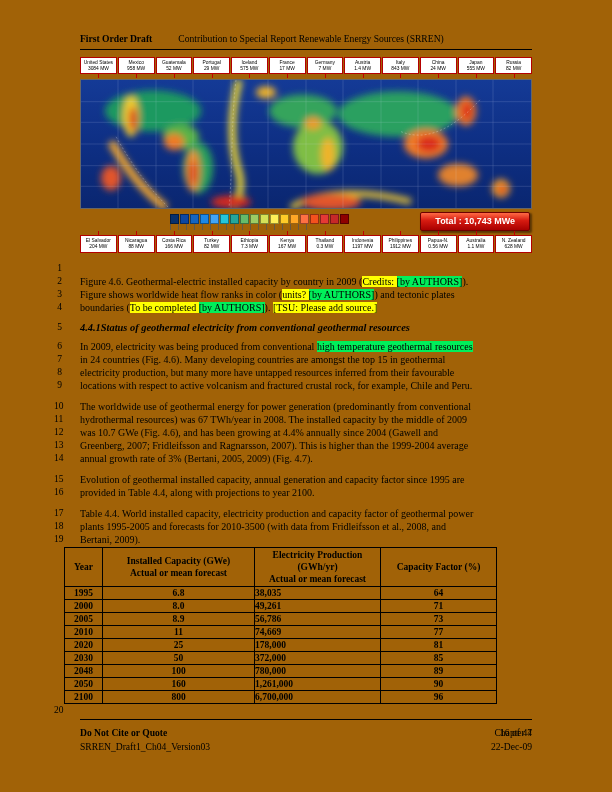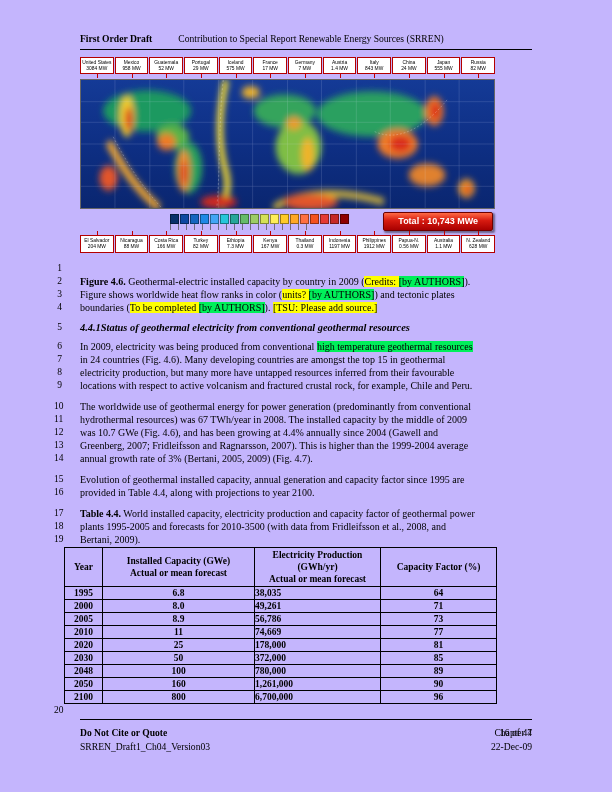--- a/index.html
+++ b/index.html
@@ -1,45 +1,45 @@
 <!DOCTYPE html>
 <html><head>
 <meta charset="utf-8">
 <title>SRREN Draft Ch04 p.16</title>
 <style>
   html,body{margin:0;padding:0;background:#ffffff;}
-  .page{position:relative;width:612px;height:792px;background:#c4b5fd;font-family:"Liberation Serif",serif;color:#000;outline:1px solid #b5b5b5;overflow:hidden;}
+  .page{position:relative;width:612px;height:792px;background:#a16207;font-family:"Liberation Serif",serif;color:#000;outline:1px solid #b5b5b5;overflow:hidden;}
 
   
   .header{position:absolute;left:80px;top:33px;width:452px;display:flex;gap:26px;font-size:9.6px;border-bottom:1px solid #000;padding-bottom:5px;white-space:nowrap;}
   .header .hbold{font-weight:bold;}
 
   
-  .figure{position:absolute;left:80px;top:57px;width:415px;font-family:"Liberation Sans",sans-serif;}
+  .figure{position:absolute;left:80px;top:57px;width:452px;font-family:"Liberation Sans",sans-serif;}
   .crow{display:flex;gap:1px;}
   .cbox{flex:1;min-width:0;border:1px solid #b40000;background:#fff;text-align:center;padding:1.5px 0;position:relative;}
   .cbox .cname,.cbox .cval{font-size:4.9px;line-height:1.25;white-space:nowrap;overflow:hidden;}
   .cbox.t::after{content:"";position:absolute;top:100%;left:50%;width:1px;height:5px;background:#c00000;}
   .cbox.b::before{content:"";position:absolute;bottom:100%;left:50%;width:1px;height:5px;background:#c00000;}
   .map{margin-top:5px;height:128px;border:1px solid #666;position:relative;background:#0e2f84;}
   .map svg{display:block;width:100%;height:100%;}
   .scale-row{position:relative;height:26px;}
   .scale{position:absolute;left:90px;top:5px;display:flex;gap:1px;}
   .sw{width:7px;height:8px;border:0.5px solid rgba(0,0,0,0.4);}
   .scale-ticks{position:absolute;left:90px;top:15px;width:143px;height:6px;background:repeating-linear-gradient(90deg,#555 0,#555 1px,transparent 1px,transparent 8px);opacity:.75;}
   .total-box{position:absolute;right:2px;top:3px;background:linear-gradient(180deg,#ff6a45 0%,#d61a10 45%,#a80000 100%);border:1px solid #6d0000;border-radius:2px;color:#fff;font-weight:bold;font-size:9px;line-height:1;padding:4px 14px;box-shadow:1.5px 1.5px 2px rgba(0,0,0,.45);white-space:nowrap;}
 
   
   .content{position:absolute;left:54px;top:262px;width:478px;font-size:10px;}
   .line{display:flex;line-height:13px;}
   .ln{width:26px;flex:none;font-size:9.5px;text-align:right;padding-right:18px;box-sizing:border-box;}
   .lt{flex:1;white-space:nowrap;min-width:0;}
   .hl-y{background:#ffff00;}
   .hl-g{background:#00ef5a;}
-  .flabel{font-weight:bold;}
+  .flabel{font-weight:normal;}
   .hline .lt{font-weight:bold;font-style:italic;font-size:10.4px;}
   .hnum{}
   .sp6{height:6px;}.sp7{height:7px;}.sp8{height:8px;}
 
   
   .dtable{margin:1px 0 0 10px;border-collapse:collapse;font-size:9.5px;table-layout:fixed;width:432px;}
   .dtable th,.dtable td{border:1px solid #000;padding:0;text-align:center;vertical-align:middle;}
   .dtable td{height:12px;line-height:12px;font-weight:bold;}
   .dtable th{font-weight:bold;line-height:12px;padding:1px 2px;}
   td.c-prod{text-align:left;padding-right:26px;}

